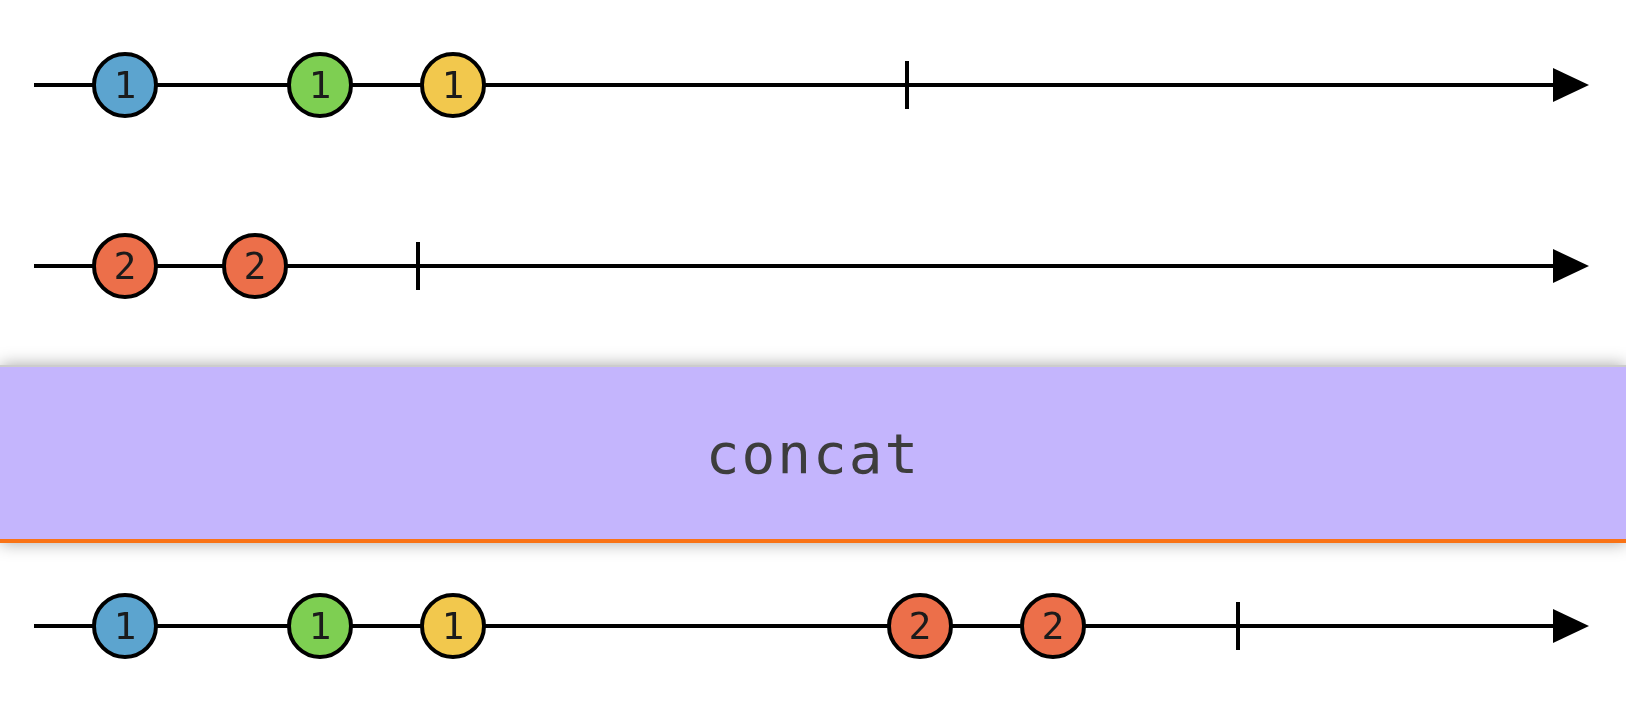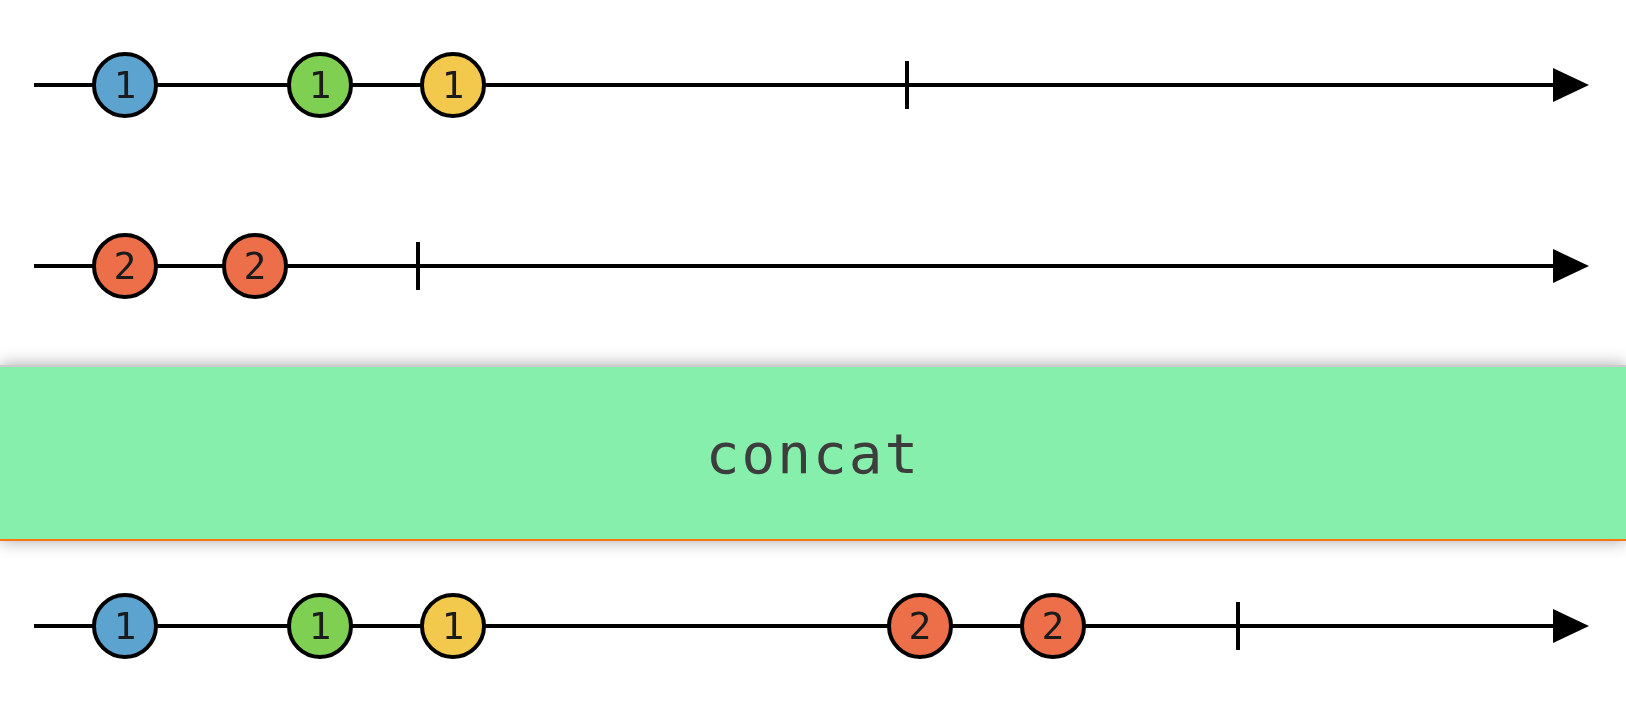--- a/index.html
+++ b/index.html
@@ -25,23 +25,23 @@
     font-family: "DejaVu Sans Mono", monospace;
     font-size: 38px;
     fill: #1b1b1b;
   }
   #operator-box {
     position: absolute;
     left: 0;
     right: 0;
     top: 365px;
     height: 172px;
-    background: #86efac;
+    background: #c4b5fd;
     border-top: 2px solid #cccccc;
-    border-bottom: 2px solid #f97316;
+    border-bottom: 4px solid #f97316;
     box-shadow: 0 0 16px rgba(0,0,0,0.35);
     z-index: 2;
     display: flex;
     align-items: center;
     justify-content: center;
   }
   #operator-label {
     font-family: "DejaVu Sans Mono", monospace;
     font-size: 56px;
     letter-spacing: 2px;

